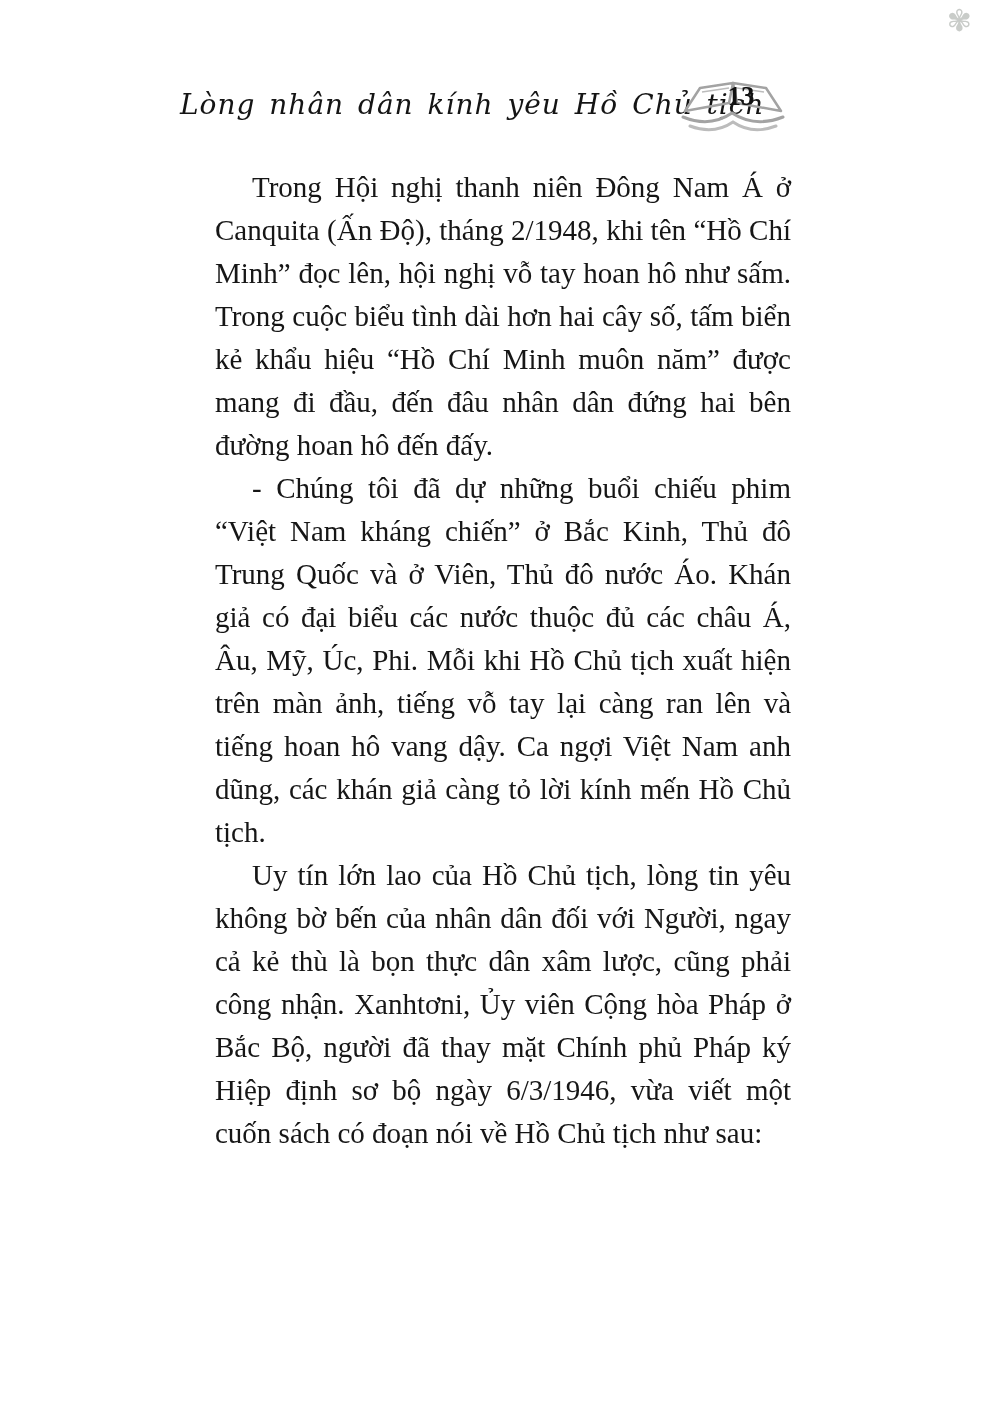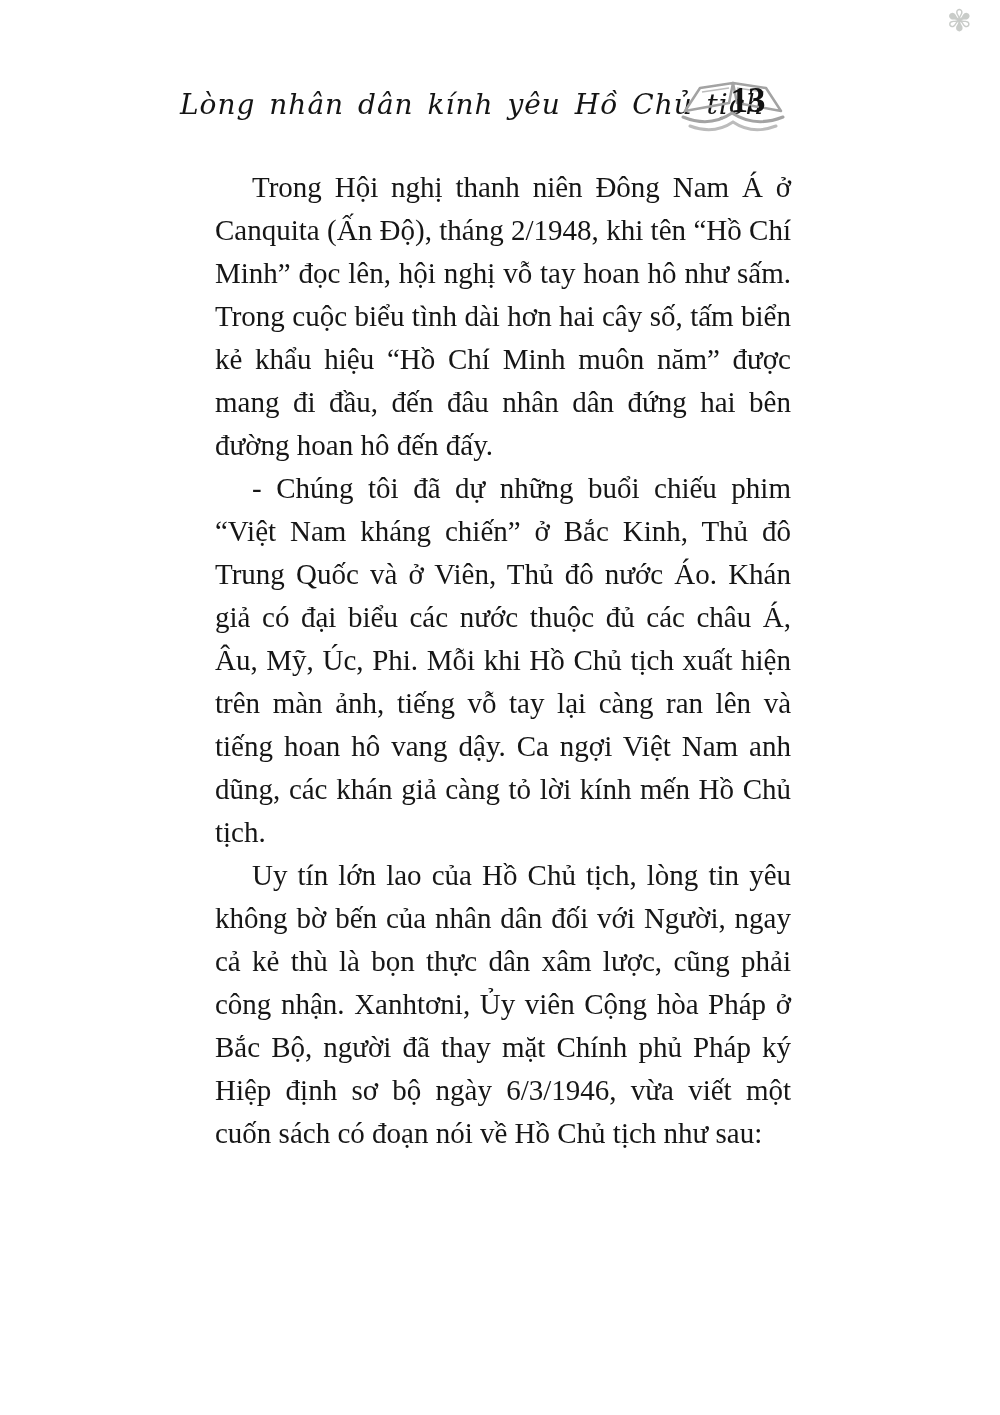--- a/index.html
+++ b/index.html
@@ -46,26 +46,26 @@
     height: 68px;
   }
   .book-badge svg {
     position: absolute;
     left: 0;
     top: 0;
   }
   .page-num {
     position: absolute;
     top: 7px;
-    left: 15px;
+    left: 8px;
     width: 100%;
     text-align: center;
     font-family: "Liberation Serif", serif;
     font-weight: bold;
-    font-size: 35px;
+    font-size: 27px;
     color: #111111;
   }
   .body-text {
     position: absolute;
     left: 215px;
     top: 166px;
     width: 576px;
     text-align: justify;
     font-size: 29px;
     line-height: 43px;

